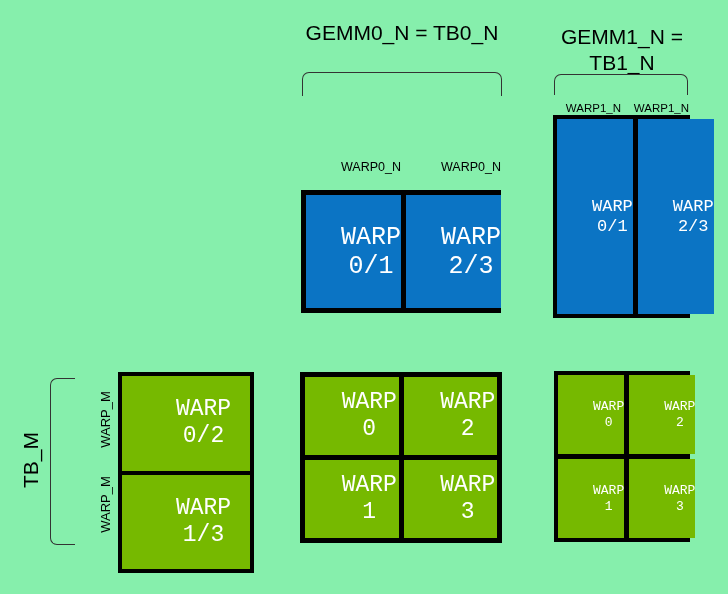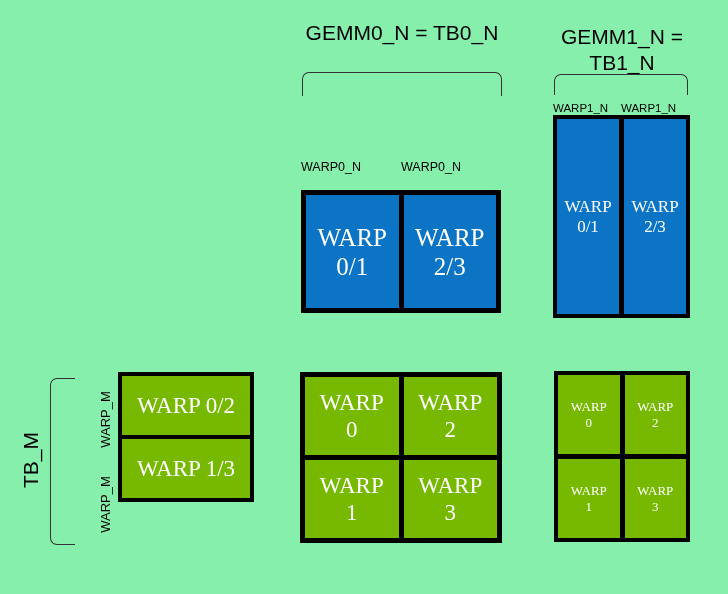--- a/index.html
+++ b/index.html
@@ -27,21 +27,21 @@
     text-align: center;
     white-space: pre-line;
     font-family: "Liberation Sans", sans-serif;
   }
 
   
   .tick-label {
     color: #000000;
     font-size: 12.5px;
     line-height: 15px;
-    text-align: left;
+    text-align: right;
     white-space: nowrap;
     font-family: "Liberation Sans", sans-serif;
   }
   .tick-label.small {
     font-size: 11.5px;
   }
 
   
   .vert-label {
     color: #000000;
@@ -81,22 +81,23 @@
   .group.cols { flex-direction: row; }
   .group.rows { flex-direction: column; }
 
   .cell {
     position: relative;
     display: flex;
     align-items: center;
     justify-content: center;
     text-align: center;
     color: #ffffff;
-    font-family: Liberation Serif, serif;
+    font-family: Liberation Mono, monospace;
     box-sizing: border-box;
+    padding-left: 35px;
   }
   .cell .txt { white-space: pre-line; }
 
   .blue { background: #0b74c4; }
   .green { background: #76b900; }
 
   
   .t-xl  { font-size: 25px; line-height: 29px; }
   .t-lg  { font-size: 23px; line-height: 27px; }
   .t-md  { font-size: 17px; line-height: 20px; }
@@ -144,21 +145,21 @@
     </div>
   </div>
 
   <div class="abs vert-label big" style="left:-14px; top:448px; width:90px;">TB_M</div>
 
   <div class="abs bracket-left" style="left:50px; top:378px; width:25px; height:167px;"></div>
 
   <div class="abs vert-label" style="left:60px; top:412px; width:90px;">WARP_M</div>
   <div class="abs vert-label" style="left:60px; top:497px; width:90px;">WARP_M</div>
 
-  <div class="abs group rows" style="left:118px; top:372px; width:136px; height:130px; padding:4px; gap:4px;">
+  <div class="abs group rows" style="left:118px; top:372px; width:136px; height:201px; padding:4px; gap:4px;">
     <div class="cell green t-lg" style="flex:1 1 0;">
       <span class="txt">WARP 0/2</span>
     </div>
     <div class="cell green t-lg" style="flex:1 1 0;">
       <span class="txt">WARP 1/3</span>
     </div>
   </div>
 
   <div class="abs group rows" style="left:300px; top:372px; width:202px; height:171px; padding:5px; gap:5px;">
     <div style="display:flex; flex:1 1 0; gap:5px;">

